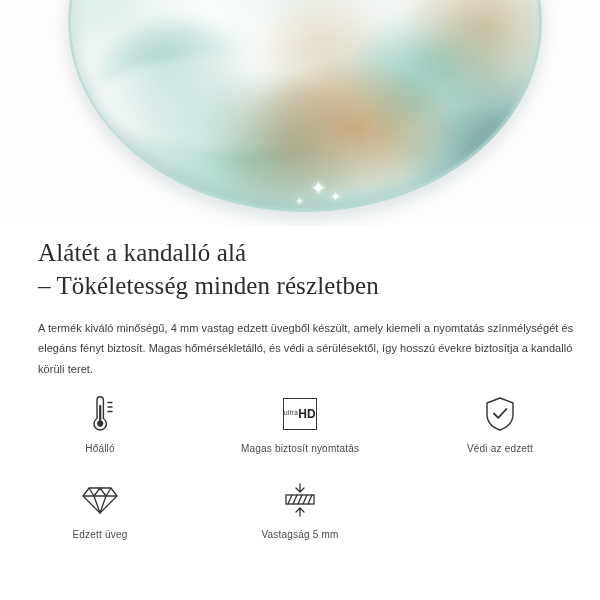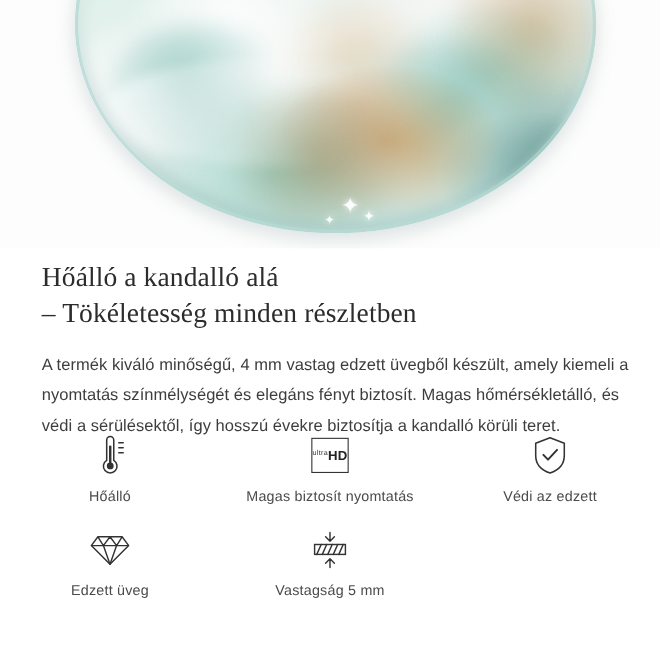--- a/index.html
+++ b/index.html
@@ -116,21 +116,21 @@
     font-size: 25px;
     line-height: 1.32;
     color: #2c2c2c;
     letter-spacing: 0.1px;
   }
   .headline .l2 { display: block; }
 
   .paragraph {
     margin: 0;
     padding: 16px 21px 0 38px;
-    font-size: 15px;
+    font-size: 11px;
     line-height: 1.85;
     color: #3d3d3d;
     letter-spacing: 0.05px;
   }
 
   
   .features {
     position: absolute;
     left: 0;
     top: 392px;
@@ -147,21 +147,21 @@
     justify-content: flex-start;
   }
   .feature-icon {
     height: 44px;
     display: flex;
     align-items: center;
     justify-content: center;
   }
   .feature-label {
     margin-top: 7px;
-    font-size: 13px;
+    font-size: 10px;
     color: #4a4a4a;
     text-align: left;
     letter-spacing: 0.2px;
   }
   .hd-badge {
     width: 32px;
     height: 30px;
     border: 1.4px solid #333;
     display: flex;
     align-items: center;
@@ -199,21 +199,21 @@
       <div class="board-gloss"></div>
       <div class="board-edge"></div>
     </div>
     <span class="sparkle sp1">✦</span>
     <span class="sparkle sp2">✦</span>
     <span class="sparkle sp3">✦</span>
   </div>
 
   <div class="content">
     <h1 class="headline">
-      <span>Hőálló a kandalló alá</span>
+      <span>Alátét a kandalló alá</span>
       <span class="l2">– Tökéletesség minden részletben</span>
     </h1>
     <p class="paragraph">A termék kiváló minőségű, 4 mm vastag edzett üvegből készült, amely kiemeli a nyomtatás színmélységét és elegáns fényt biztosít. Magas hőmérsékletálló, és védi a sérülésektől, így hosszú évekre biztosítja a kandalló körüli teret.</p>
   </div>
 
   <div class="features">
 
     <div class="feature">
       <div class="feature-icon">
         <svg width="34" height="40" viewBox="0 0 34 40" fill="none" stroke="#333" stroke-width="1.4" stroke-linecap="round">

